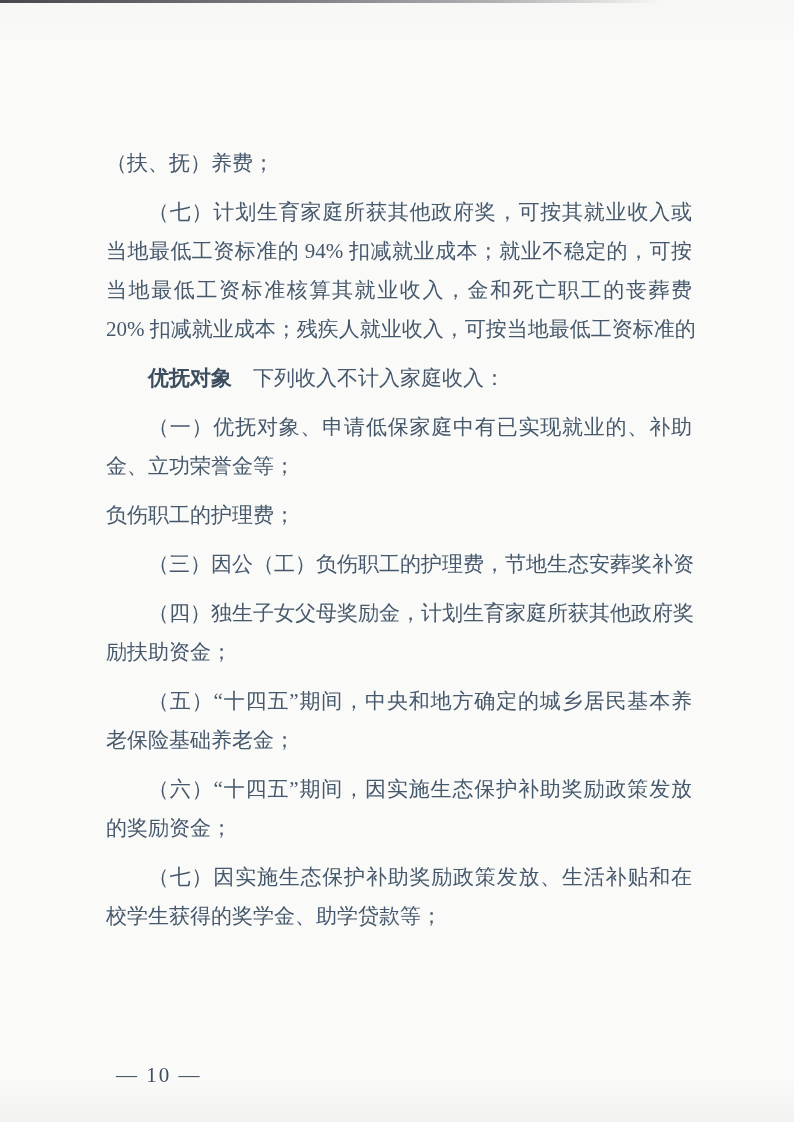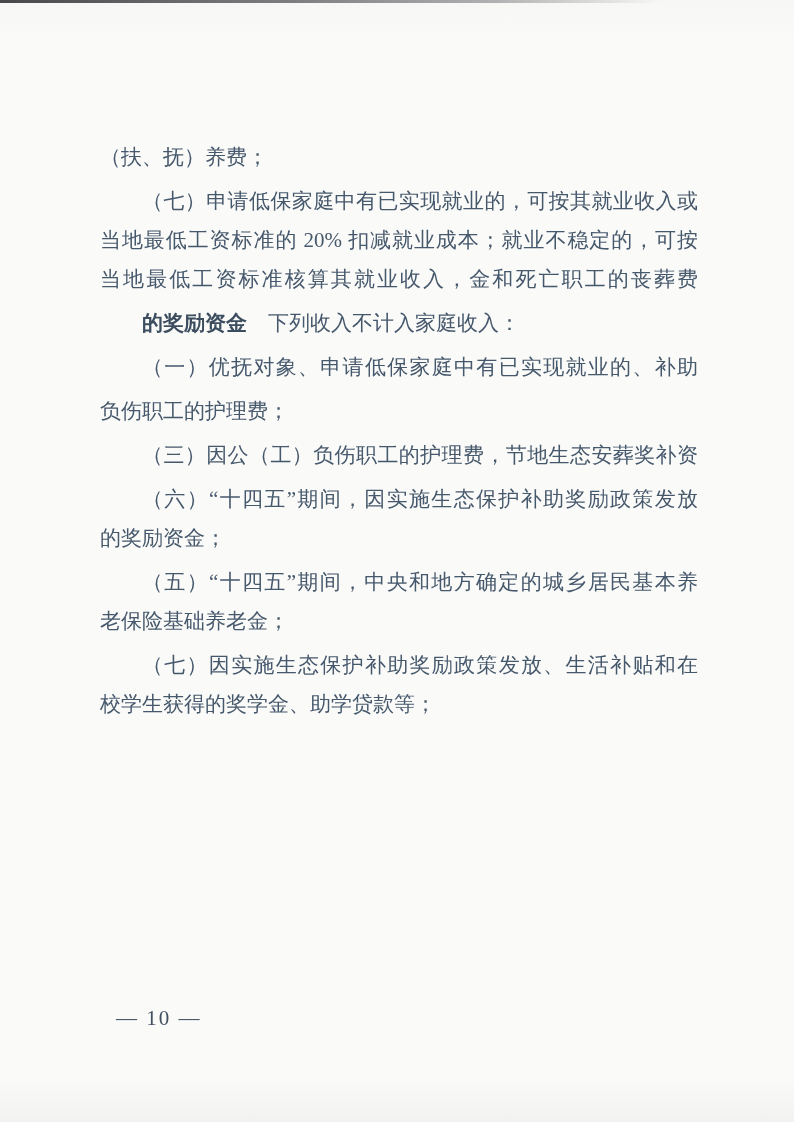--- a/index.html
+++ b/index.html
@@ -34,81 +34,87 @@
   }
   .body-text {
     position: absolute;
     left: 96px;
     top: 134px;
     width: 606px;
     color: #46586c;
     font-size: 21px;
     line-height: 39px;
   }
-  .para { margin: 4px; }
+  .para { margin: 10px; }
   .para + .para { margin-top: 5px; }
   .line {
     white-space: nowrap;
     text-align: justify;
     text-align-last: justify;
   }
   .line.last {
     text-align-last: left;
   }
   .line.indent {
     text-indent: 2em;
   }
   .article-no {
     font-weight: bold;
     color: #3c4d5f;
   }
   .footer-page-number {
     position: absolute;
     left: 116px;
-    top: 1003px;
+    top: 1060px;
     color: #3f4f60;
     font-size: 21px;
     line-height: 30px;
     letter-spacing: 2px;
   }
 </style>
 </head>
 <body>
 
 <div class="page">
   <div class="scan-line-top"></div>
 
   <main class="body-text">
       <div class="para">
         <div class="line last">（扶、抚）养费；</div>
       </div>
       <div class="para">
-        <div class="line indent">（七）申请低保家庭中有已实现就业的，可按其就业收入或</div>
-        <div class="line">当地最低工资标准的 20% 扣减就业成本；就业不稳定的，可按</div>
+        <div class="line indent">（七）计划生育家庭所获其他政府奖，可按其就业收入或</div>
+        <div class="line">当地最低工资标准的 94% 扣减就业成本；就业不稳定的，可按</div>
         <div class="line">当地最低工资标准核算其就业收入，金和死亡职工的丧葬费</div>
+        <div class="line">20% 扣减就业成本；残疾人就业收入，可按当地最低工资标准的</div>
       </div>
       <div class="para">
-        <div class="line last indent"><span class="article-no">的奖励资金</span>　下列收入不计入家庭收入：</div>
+        <div class="line last indent"><span class="article-no">优抚对象</span>　下列收入不计入家庭收入：</div>
       </div>
       <div class="para">
         <div class="line indent">（一）优抚对象、申请低保家庭中有已实现就业的、补助</div>
+        <div class="line last">金、立功荣誉金等；</div>
       </div>
       <div class="para">
         <div class="line last">负伤职工的护理费；</div>
       </div>
       <div class="para">
         <div class="line indent">（三）因公（工）负伤职工的护理费，节地生态安葬奖补资</div>
       </div>
       <div class="para">
-        <div class="line indent">（六）“十四五”期间，因实施生态保护补助奖励政策发放</div>
-        <div class="line last">的奖励资金；</div>
+        <div class="line indent">（四）独生子女父母奖励金，计划生育家庭所获其他政府奖</div>
+        <div class="line last">励扶助资金；</div>
       </div>
       <div class="para">
         <div class="line indent">（五）“十四五”期间，中央和地方确定的城乡居民基本养</div>
         <div class="line last">老保险基础养老金；</div>
+      </div>
+      <div class="para">
+        <div class="line indent">（六）“十四五”期间，因实施生态保护补助奖励政策发放</div>
+        <div class="line last">的奖励资金；</div>
       </div>
       <div class="para">
         <div class="line indent">（七）因实施生态保护补助奖励政策发放、生活补贴和在</div>
         <div class="line last">校学生获得的奖学金、助学贷款等；</div>
       </div>
     </main>
 
   <div class="footer-page-number">— 10 —</div>
 </div>
 

